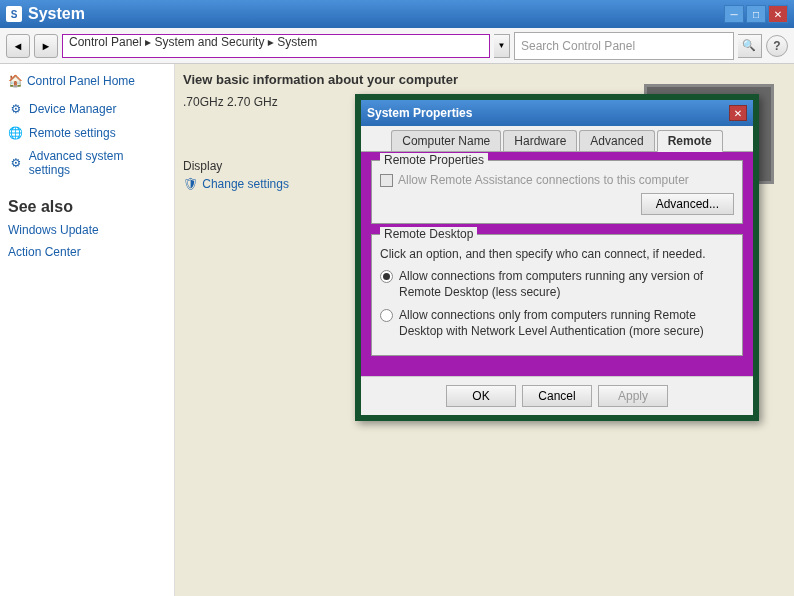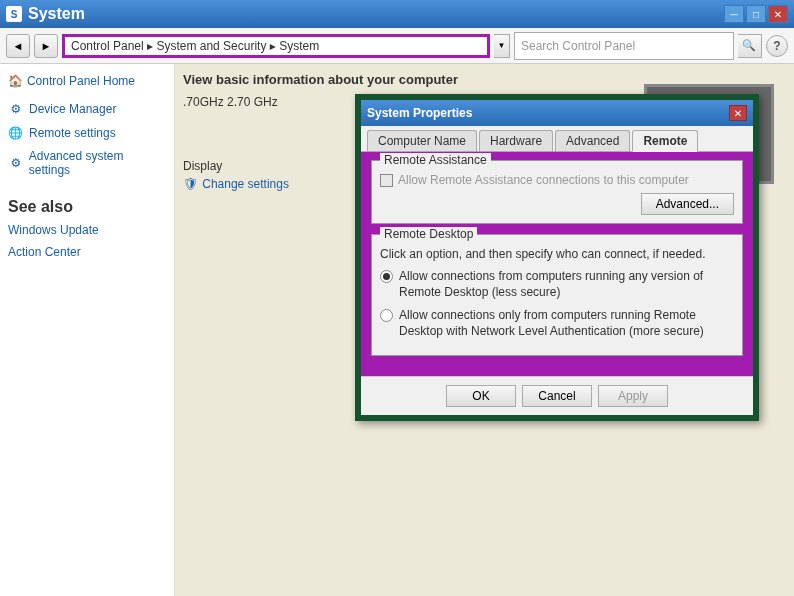--- a/index.html
+++ b/index.html
@@ -72,24 +72,24 @@
       background: linear-gradient(to bottom, #f8f8f8, #e0e0e0);
       border: 1px solid #aaa;
       border-radius: 3px;
       display: flex; align-items: center; justify-content: center;
       cursor: pointer;
       font-size: 11px;
     }
     .address-field {
       flex: 1;
       height: 24px;
-      border: 3px solid #a21caf;
+      border: 1px solid #a21caf;
       background: white;
       padding: 0 6px;
-      display: flex; align-items: center;
+      display: flex; align-items: flex-start;
       font-size: 12px;
       color: #333;
     }
     .address-arrow {
       width: 16px; height: 24px;
       background: linear-gradient(to bottom, #f8f8f8, #e0e0e0);
       border: 1px solid #aaa;
       border-left: none;
       display: flex; align-items: center; justify-content: center;
       font-size: 8px; cursor: pointer;
@@ -267,23 +267,24 @@
       background: #c04040;
       border: 1px solid #803030;
       color: white; font-size: 10px;
       display: flex; align-items: center; justify-content: center;
       cursor: pointer;
     }
 
     
     .tabs {
       display: flex;
-      padding: 4px 6px 0;
+      padding: 4px 16px 0;
       background: #f0f0f0;
       gap: 2px;
+      justify-content: center;
     }
     .tab {
       padding: 3px 10px;
       border: 1px solid #aaa;
       border-bottom: none;
       background: #e0e0e0;
       font-size: 12px;
       cursor: pointer;
       border-radius: 3px 3px 0 0;
       color: #333;
@@ -497,21 +498,21 @@
               <span>Advanced</span>
             </div>
             <div class="tab active">
               <span>Remote</span>
             </div>
           </div>
 
           <div class="dialog-body">
 
             <div class="group-box">
-              <span class="group-box-title">Remote Assistance</span>
+              <span class="group-box-title">Remote Properties</span>
               <div class="group-content">
                 <div class="checkbox-row">
                   <div class="cb"></div>
                   <span style="color:#999;font-size:12px;">Allow Remote Assistance connections to this computer</span>
                 </div>
                 <div class="adv-btn-row">
                   <button class="dialog-btn">Advanced...</button>
                 </div>
               </div>
             </div>

